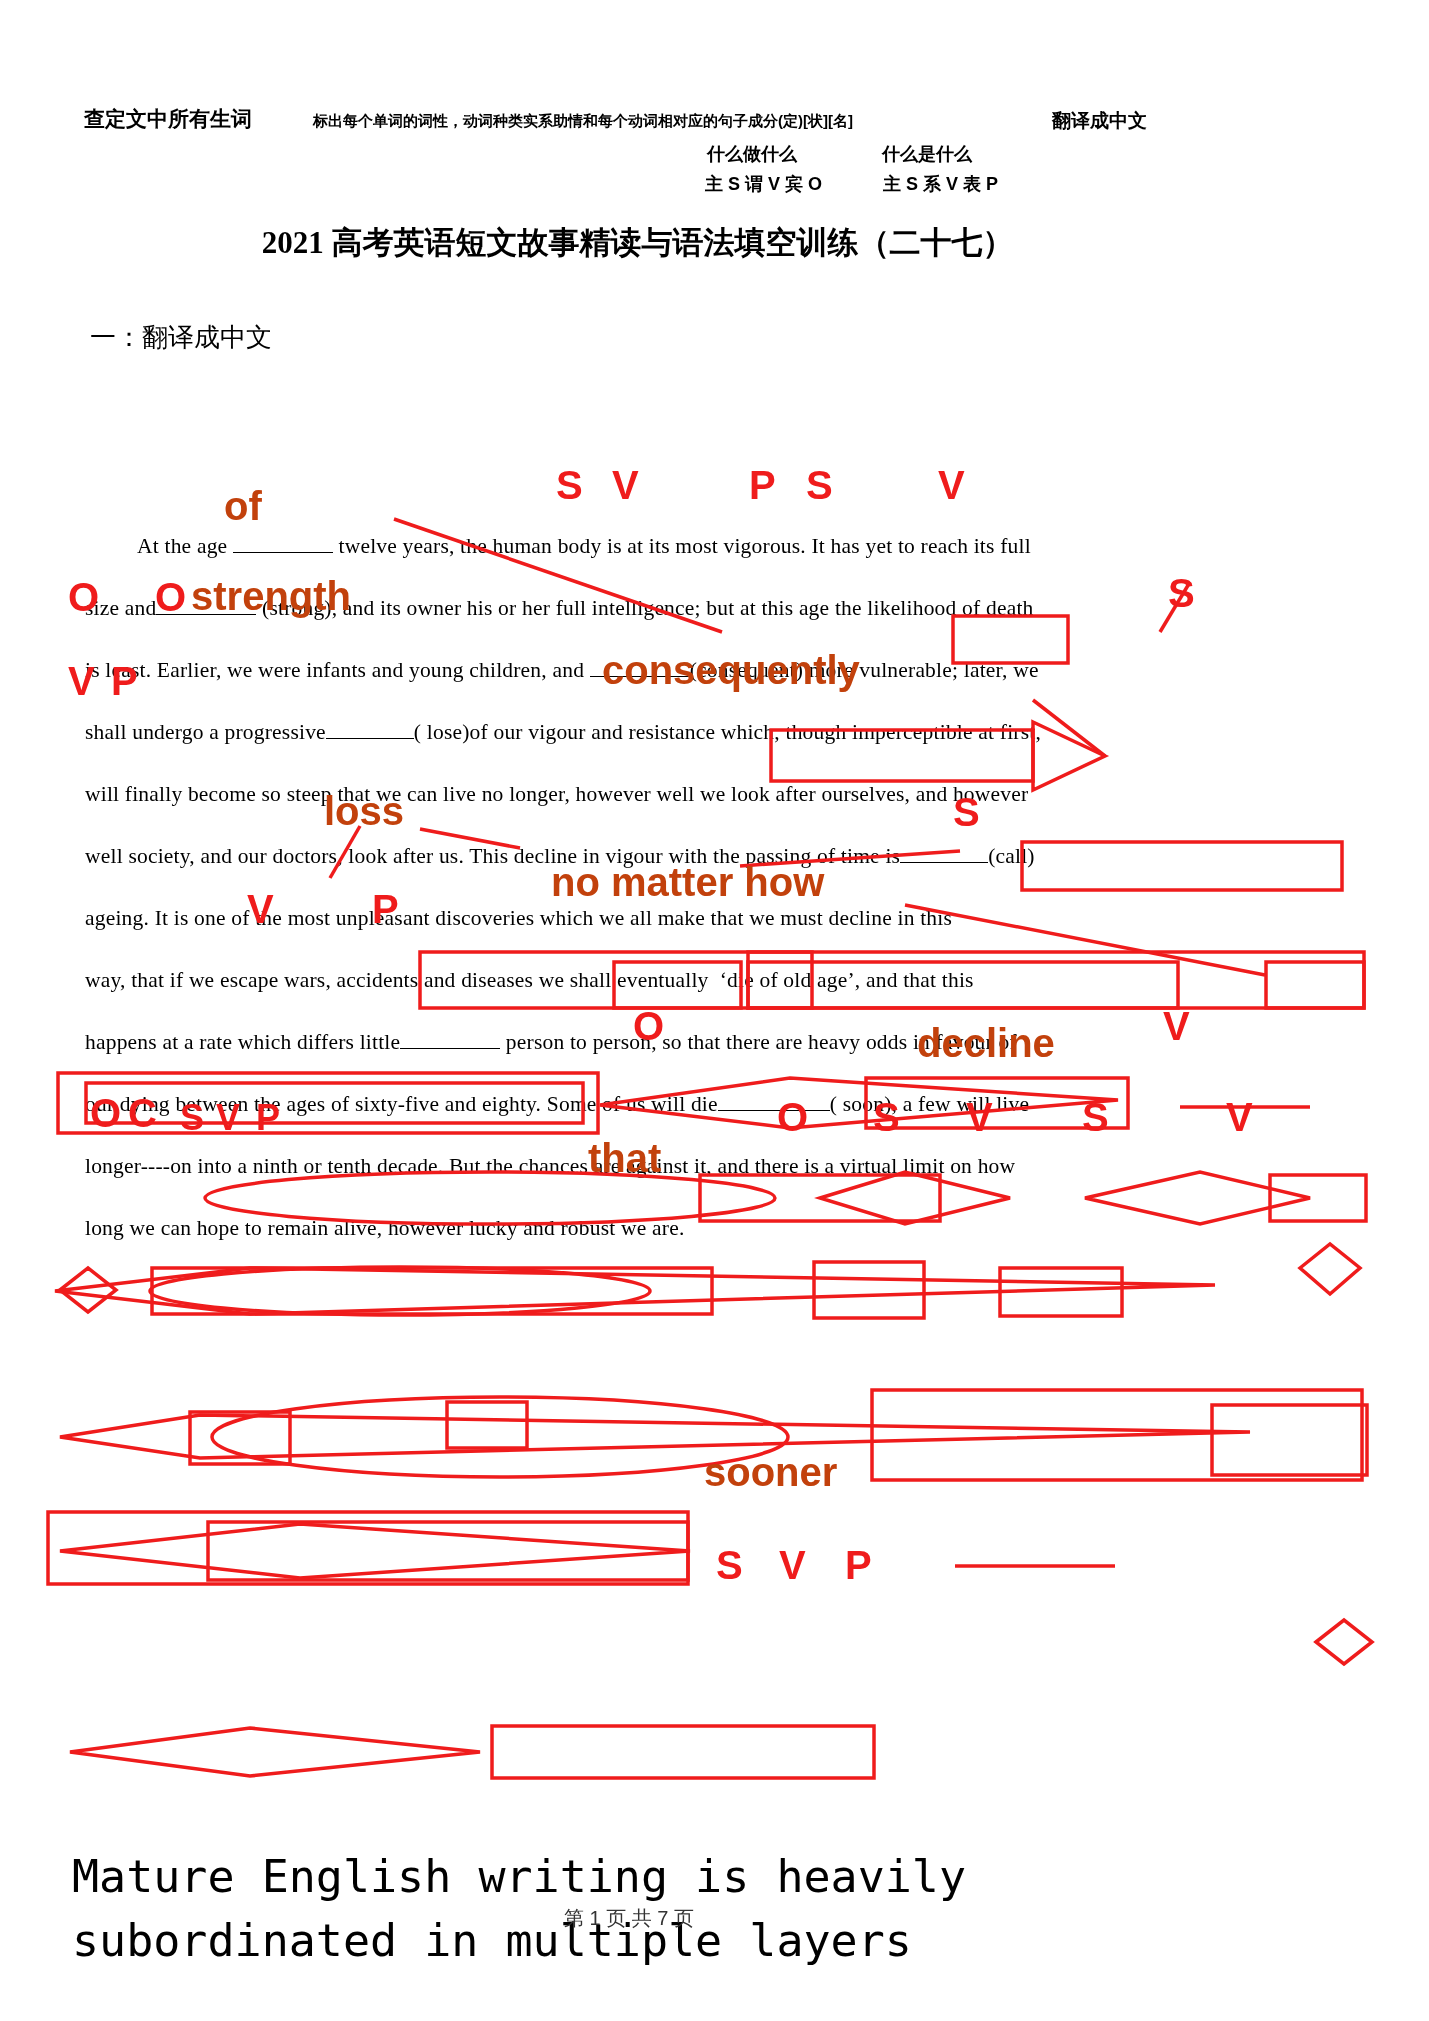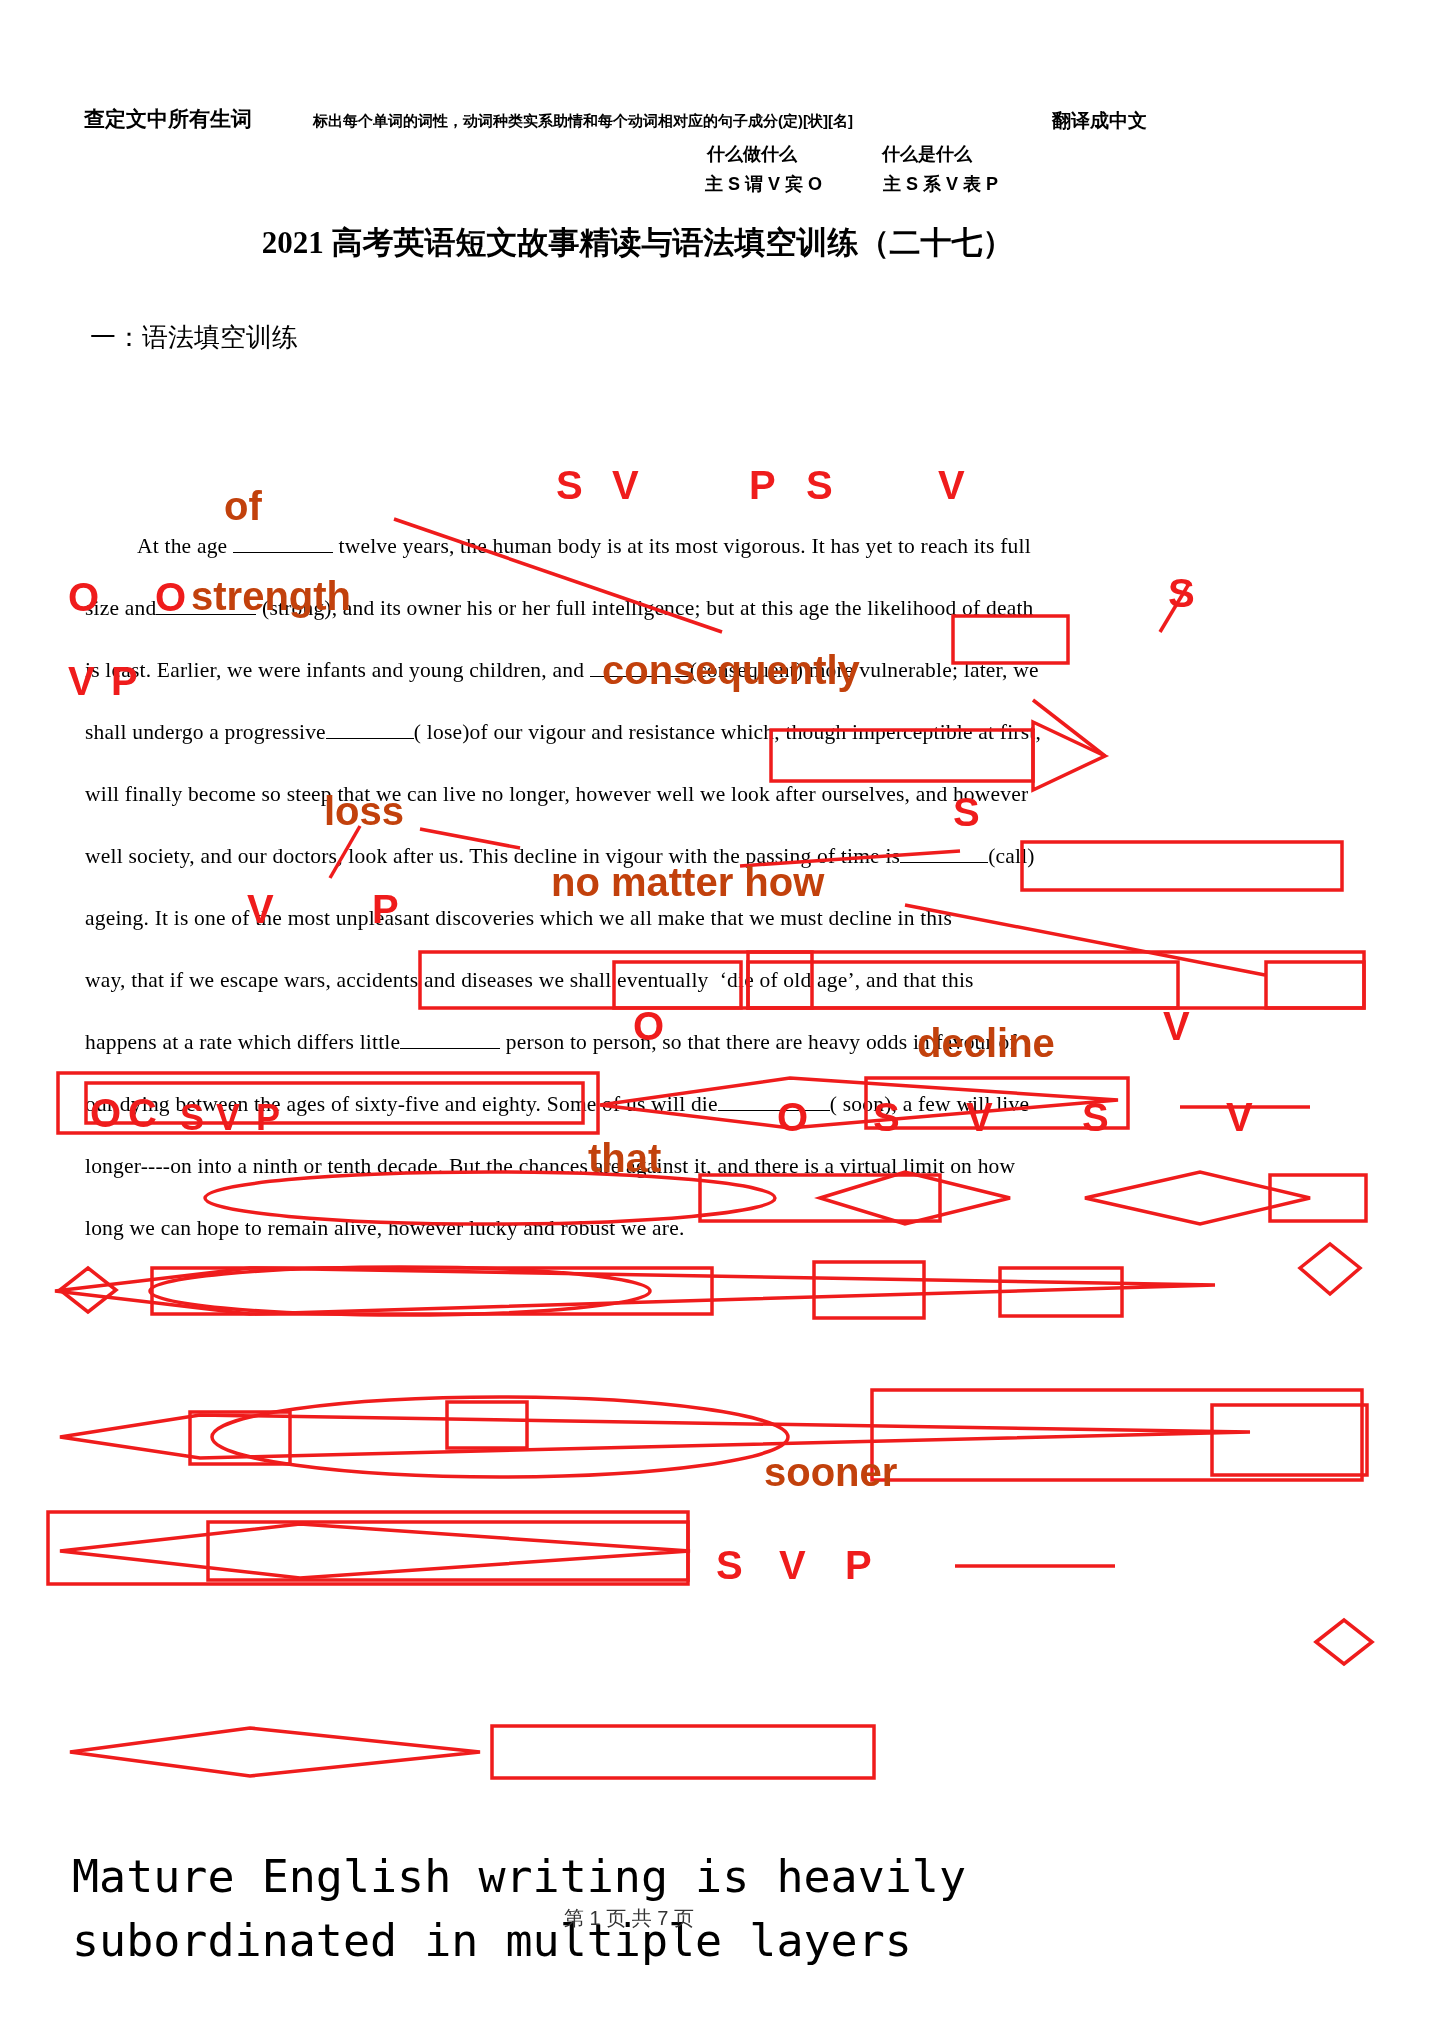--- a/index.html
+++ b/index.html
@@ -171,21 +171,21 @@
 
   <div class="hdr hdr-1">查定文中所有生词</div>
   <div class="hdr hdr-2">标出每个单词的词性，动词种类实系助情和每个动词相对应的句子成分(定)[状][名]</div>
   <div class="hdr hdr-3">翻译成中文</div>
   <div class="hdr hdr-4">什么做什么</div>
   <div class="hdr hdr-5">什么是什么</div>
   <div class="hdr hdr-6">主 S 谓 V 宾 O</div>
   <div class="hdr hdr-7">主 S 系 V 表 P</div>
 
   <div class="doc-title">2021 高考英语短文故事精读与语法填空训练（二十七）</div>
-  <div class="section-title">一：语法填空训练</div>
+  <div class="section-title">一：翻译成中文</div>
 
   <div class="passage">
     <p><span class="indent"></span><span>At the age </span><span class="blank b-m"></span><span> twelve years, the human body is at its most vigorous. It has yet to reach its full</span></p>
     <p><span>size and</span><span class="blank b-m"></span><span> (strong), and its owner his or her full intelligence; but at this age the likelihood of death</span></p>
     <p><span>is least. Earlier, we were infants and young children, and </span><span class="blank b-m"></span><span>(consequent) more vulnerable; later, we</span></p>
     <p><span>shall undergo a progressive</span><span class="blank b-s"></span><span>( lose)of our vigour and resistance which, though imperceptible at first,</span></p>
     <p><span>will finally become so steep that we can live no longer, however well we look after ourselves, and however</span></p>
     <p><span>well society, and our doctors, look after us. This decline in vigour with the passing of time is</span><span class="blank b-s"></span><span>(call)</span></p>
     <p><span>ageing. It is one of the most unpleasant discoveries which we all make that we must decline in this</span></p>
     <p><span>way, that if we escape wars, accidents and diseases we shall eventually  ‘die of old age’, and that this</span></p>
@@ -262,21 +262,21 @@
   </svg>
 
   <div>
     <div class="rword" style="left:224px;top:486px;font-size:40px;">of</div>
     <div class="rword" style="left:191px;top:576px;font-size:40px;">strength</div>
     <div class="rword" style="left:602px;top:650px;font-size:40px;">consequently</div>
     <div class="rword" style="left:324px;top:791px;font-size:40px;">loss</div>
     <div class="rword" style="left:551px;top:862px;font-size:40px;">no matter how</div>
     <div class="rword" style="left:917px;top:1023px;font-size:40px;">decline</div>
     <div class="rword" style="left:588px;top:1138px;font-size:40px;">that</div>
-    <div class="rword" style="left:764px;top:1452px;font-size:40px;">sooner</div>
+    <div class="rword" style="left:704px;top:1452px;font-size:40px;">sooner</div>
   </div>
 
   <div>
     <div class="rlabel" style="left:556px;top:465px;font-size:40px;">S</div>
     <div class="rlabel" style="left:612px;top:465px;font-size:40px;">V</div>
     <div class="rlabel" style="left:749px;top:465px;font-size:40px;">P</div>
     <div class="rlabel" style="left:806px;top:465px;font-size:40px;">S</div>
     <div class="rlabel" style="left:938px;top:465px;font-size:40px;">V</div>
     <div class="rlabel" style="left:68px;top:577px;font-size:40px;">O</div>
     <div class="rlabel" style="left:155px;top:577px;font-size:40px;">O</div>

